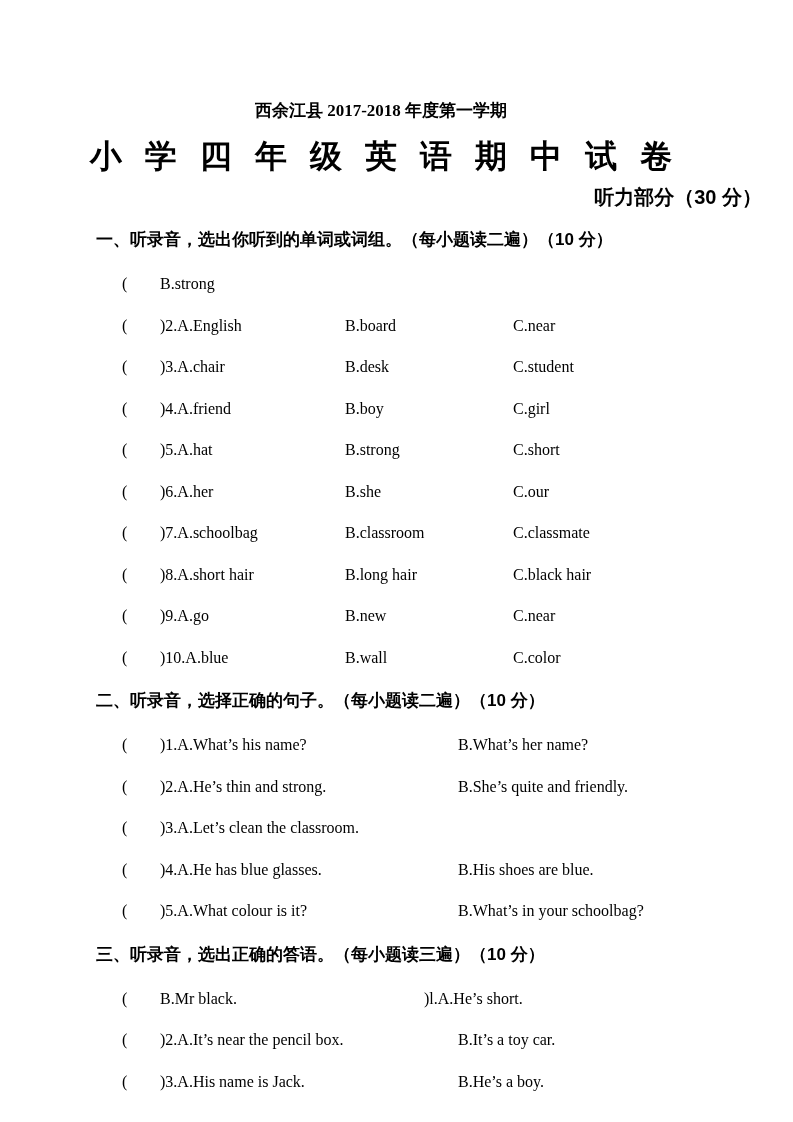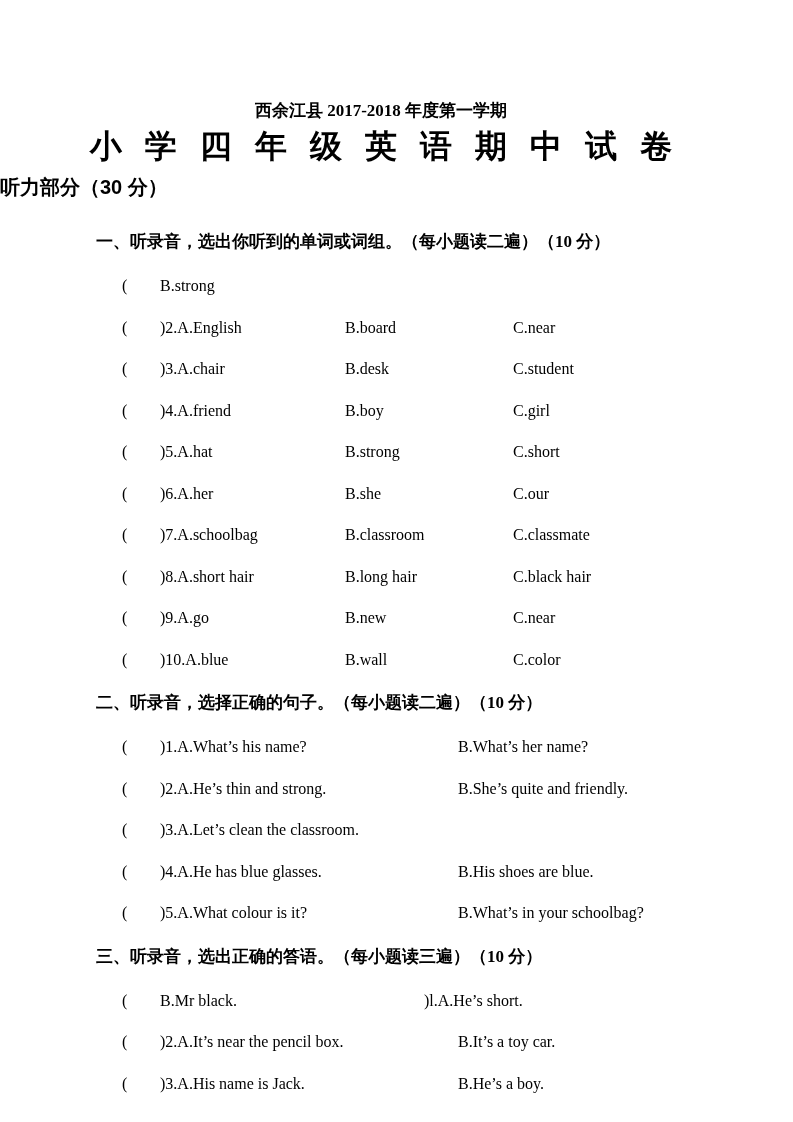--- a/index.html
+++ b/index.html
@@ -19,43 +19,43 @@
   }
   .doc-header {
     padding-top: 98px;
     text-align: center;
     font-size: 17px;
     font-weight: bold;
     line-height: 26px;
     white-space: nowrap;
   }
   .doc-title {
-    margin-top: 0;
+    margin-top: 10px;
     text-align: center;
     font-size: 32px;
     font-weight: bold;
     line-height: 44px;
     letter-spacing: 0.72em;
     padding-left: 0.72em; 
     white-space: nowrap;
   }
   .doc-subtitle {
     margin-top: 6px;
-    margin-bottom: 30px;
-    text-align: left;
+    margin-bottom: 18px;
+    text-align: right;
     font-size: 20px;
     font-weight: bold;
     line-height: 26px;
     font-family: "Liberation Sans", sans-serif;
   }
   .content {
     padding: 0 40px 0 96px;
   }
   .section-heading {
-    font-family: Liberation Serif, serif;
+    font-family: Liberation Sans, sans-serif;
     font-size: 17px;
     font-weight: bold;
     line-height: 24px;
     margin: 0 0 22px 0;
     white-space: nowrap;
   }
   .q-row {
     display: flex;
     height: 20px;
     line-height: 20px;

